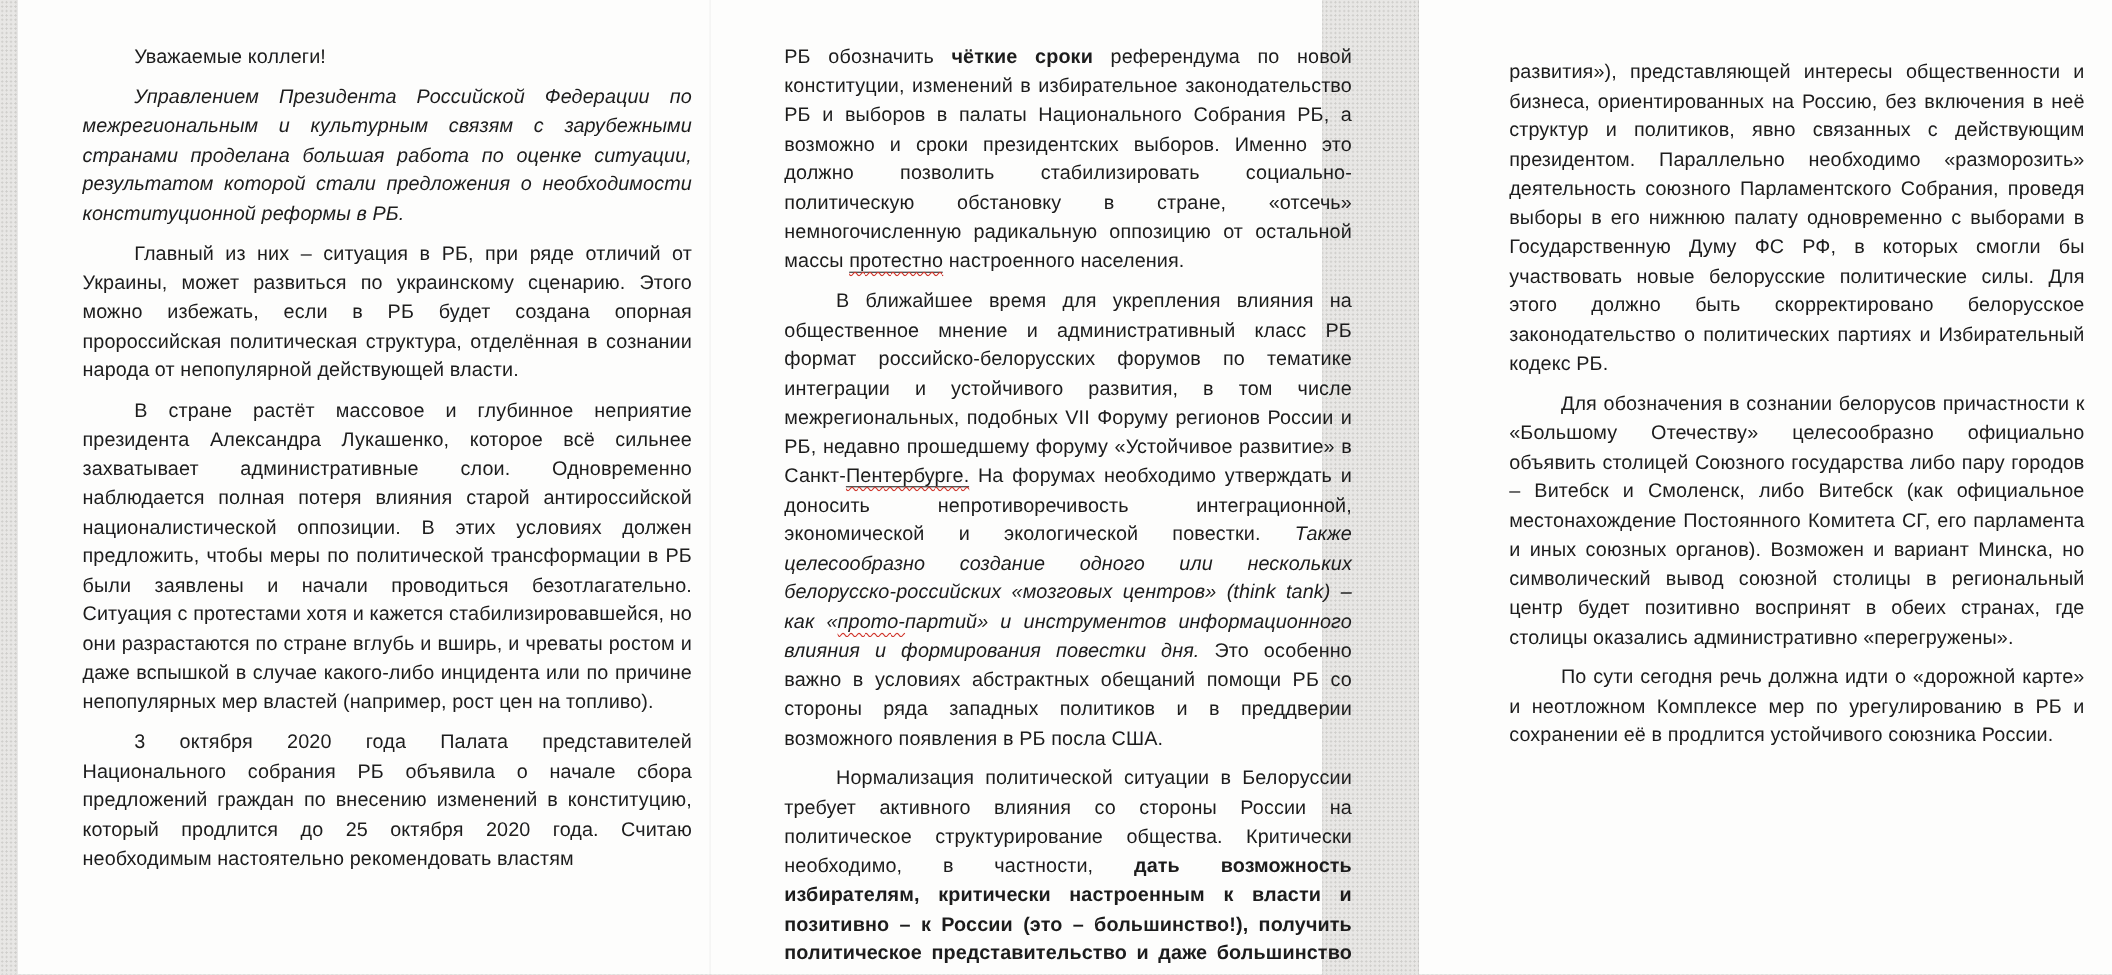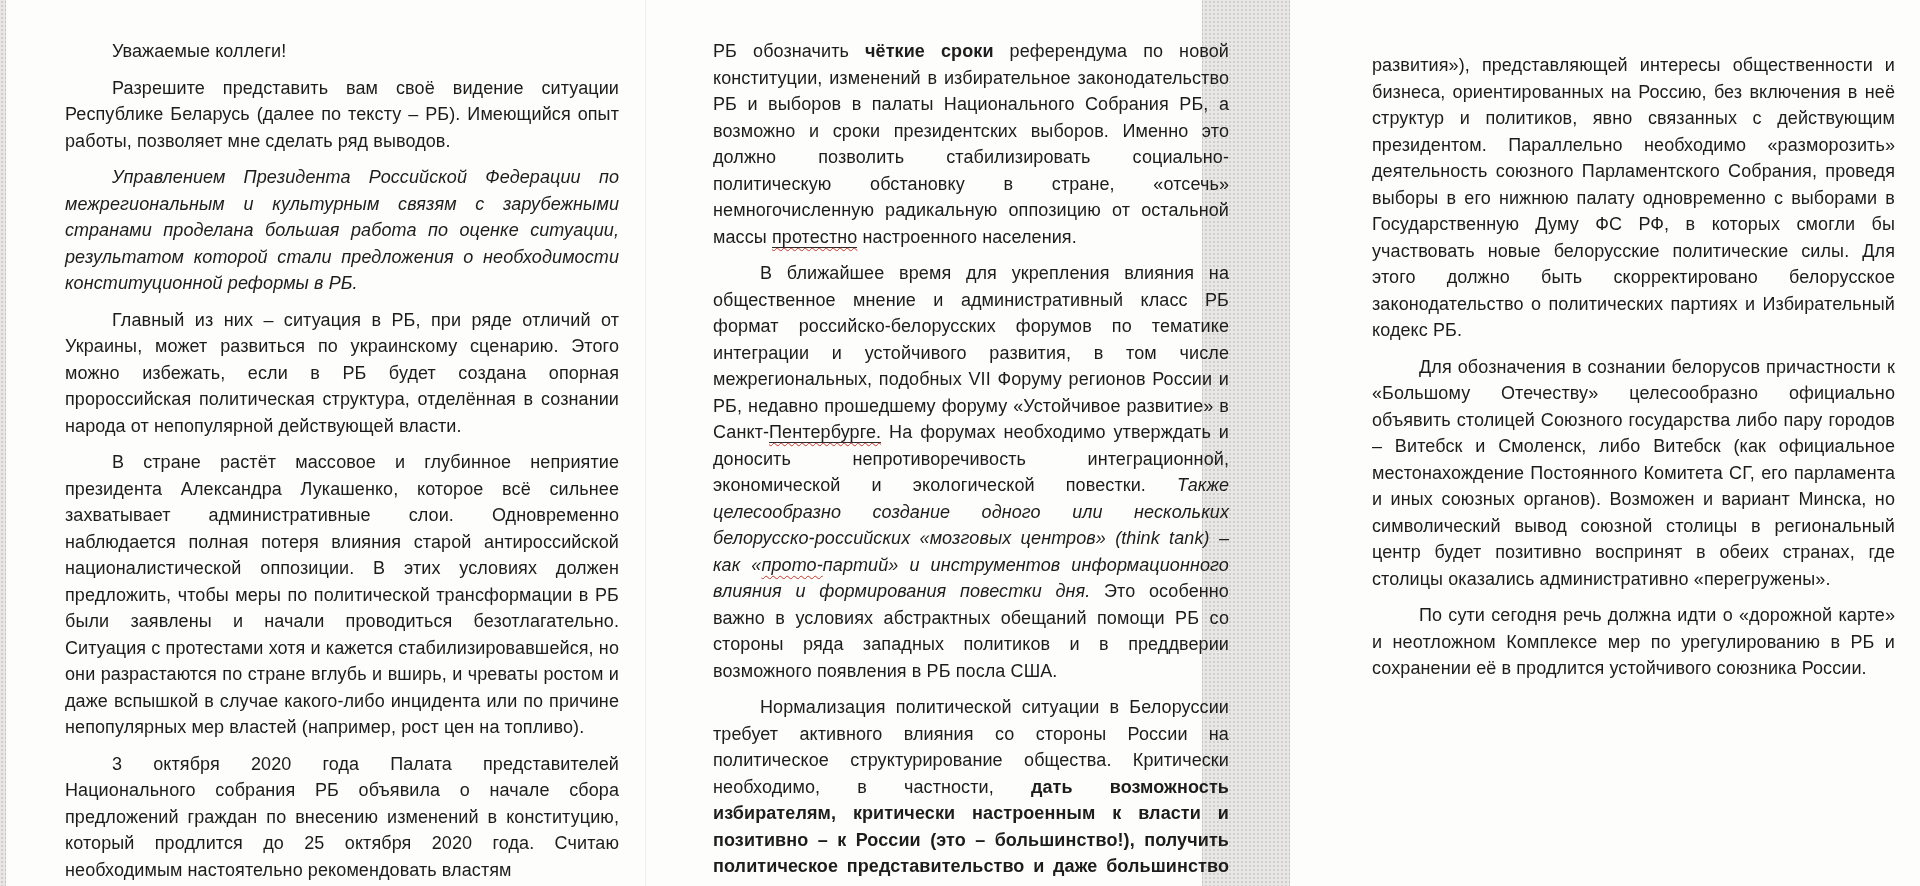--- a/index.html
+++ b/index.html
@@ -17,21 +17,21 @@
     background-size: 4px 4px;
     font-family: "Liberation Sans", "DejaVu Sans", sans-serif;
   }
   .page {
     position: absolute;
     top: 0;
     bottom: 0;
     background: var(--page-bg, #fdfdfc);
     box-shadow: 0 0 0 1px rgba(0,0,0,0.05);
   }
-  #page1 { left: 6px;      width: 696px; padding-left: 46px; }
+  #page1 { left: 16px;      width: 696px; padding-left: 46px; }
   #page2 { left: 646px;  width: 556px; }
   #page3 { left: 1290px; width: 630px; }
 
   .content {
     position: absolute;
     text-align: justify;
     color: var(--text, #1c1c1c);
     font-size: 18px;
     line-height: 26.5px;
     letter-spacing: 0.1px;
@@ -56,21 +56,20 @@
     text-decoration-thickness: 1px;
     text-underline-offset: 4px;
   }
 </style>
 </head>
 <body>
 
 <div class="page" id="page1">
   <div class="content" id="content1">
       <p class="para indent">Уважаемые коллеги!</p>
-      <p class="para indent">Разрешите представить вам своё видение ситуации Республике Беларусь (далее по тексту – РБ). Имеющийся опыт работы, позволяет мне сделать ряд выводов.</p>
       <p class="para indent"><span class="seg-i">Управлением Президента Российской Федерации по межрегиональным и культурным связям с зарубежными странами проделана большая работа по оценке ситуации, результатом которой стали предложения о необходимости конституционной реформы в РБ.</span></p>
       <p class="para indent">Главный из них – ситуация в РБ, при ряде отличий от Украины, может развиться по украинскому сценарию. Этого можно избежать, если в РБ будет создана опорная пророссийская политическая структура, отделённая в сознании народа от непопулярной действующей власти.</p>
       <p class="para indent">В стране растёт массовое и глубинное неприятие президента Александра Лукашенко, которое всё сильнее захватывает административные слои. Одновременно наблюдается полная потеря влияния старой антироссийской националистической оппозиции. В этих условиях должен предложить, чтобы меры по политической трансформации в РБ были заявлены и начали проводиться безотлагательно. Ситуация с протестами хотя и кажется стабилизировавшейся, но они разрастаются по стране вглубь и вширь, и чреваты ростом и даже вспышкой в случае какого-либо инцидента или по причине непопулярных мер властей (например, рост цен на топливо).</p>
       <p class="para indent">3 октября 2020 года Палата представителей Национального собрания РБ объявила о начале сбора предложений граждан по внесению изменений в конституцию, который продлится до 25 октября 2020 года. Считаю необходимым настоятельно рекомендовать властям</p>
     </div>
 </div>
 <div class="page" id="page2">
   <div class="content" id="content2">
       <p class="para no-indent">РБ обозначить <span class="seg-b">чёткие сроки</span> референдума по новой конституции, изменений в избирательное законодательство РБ и выборов в палаты Национального Собрания РБ, а возможно и сроки президентских выборов. Именно это должно позволить стабилизировать социально-политическую обстановку в стране, «отсечь» немногочисленную радикальную оппозицию от остальной массы <span class="seg-u seg-w">протестно</span> настроенного населения.</p>
       <p class="para indent">В ближайшее время для укрепления влияния на общественное мнение и административный класс РБ формат российско-белорусских форумов по тематике интеграции и устойчивого развития, в том числе межрегиональных, подобных VII Форуму регионов России и РБ, недавно прошедшему форуму «Устойчивое развитие» в Санкт-<span class="seg-u seg-w">Пентербурге.</span> На форумах необходимо утверждать и доносить непротиворечивость интеграционной, экономической и экологической повестки. <span class="seg-i">Также целесообразно создание одного или нескольких белорусско-российских «мозговых центров» (think tank) – как «</span><span class="seg-i seg-w">прото-</span><span class="seg-i">партий» и инструментов информационного влияния и формирования повестки дня.</span> Это особенно важно в условиях абстрактных обещаний помощи РБ со стороны ряда западных политиков и в преддверии возможного появления в РБ посла США.</p>

